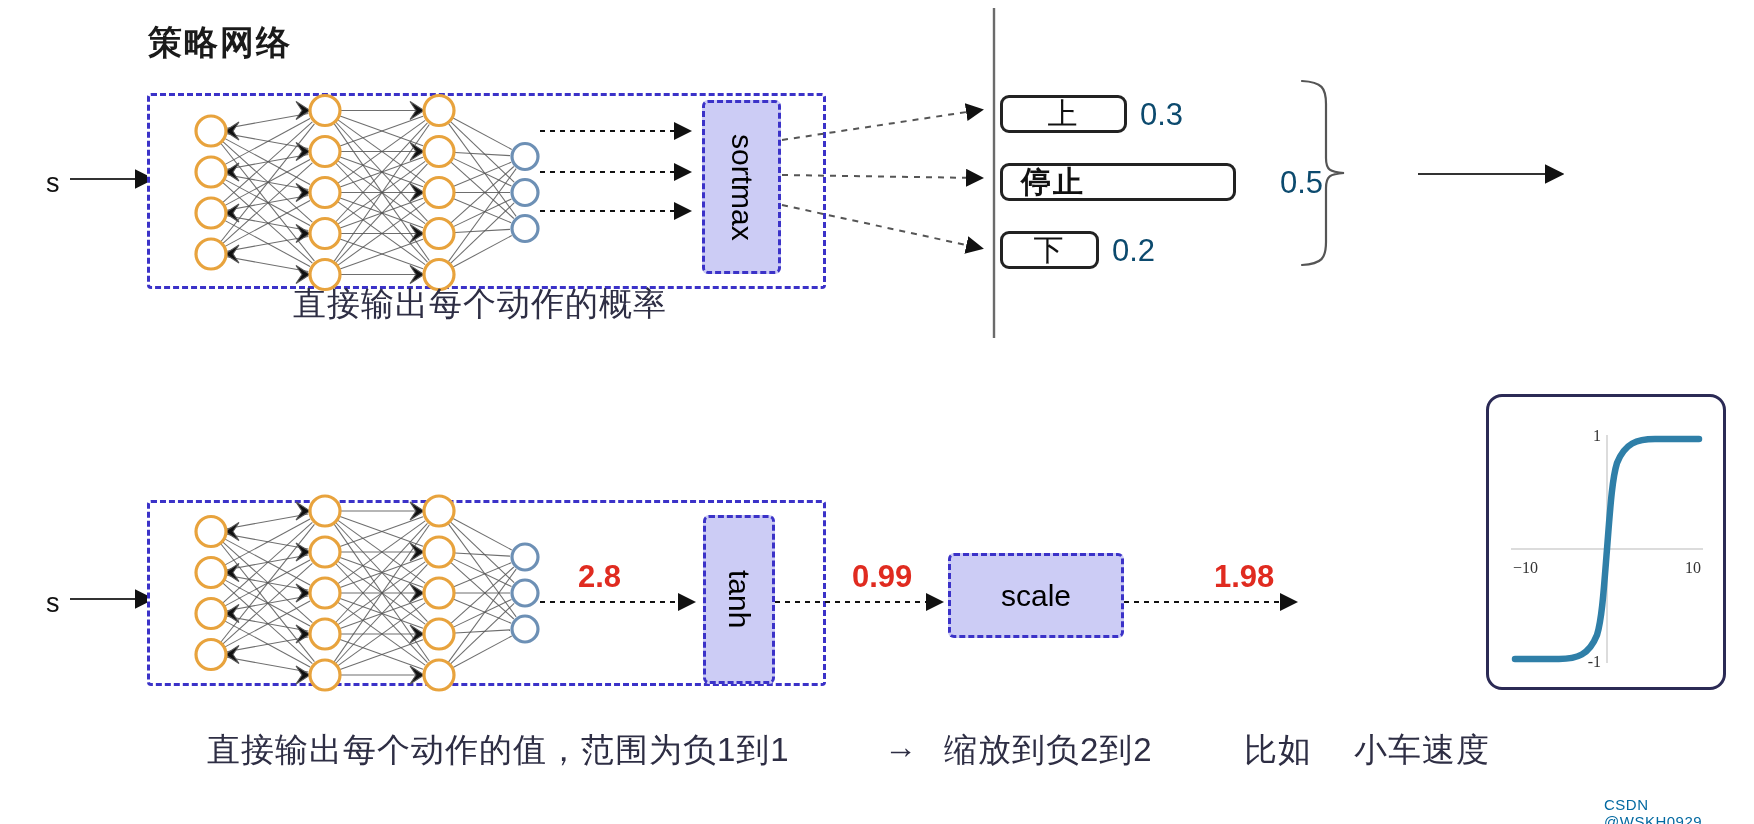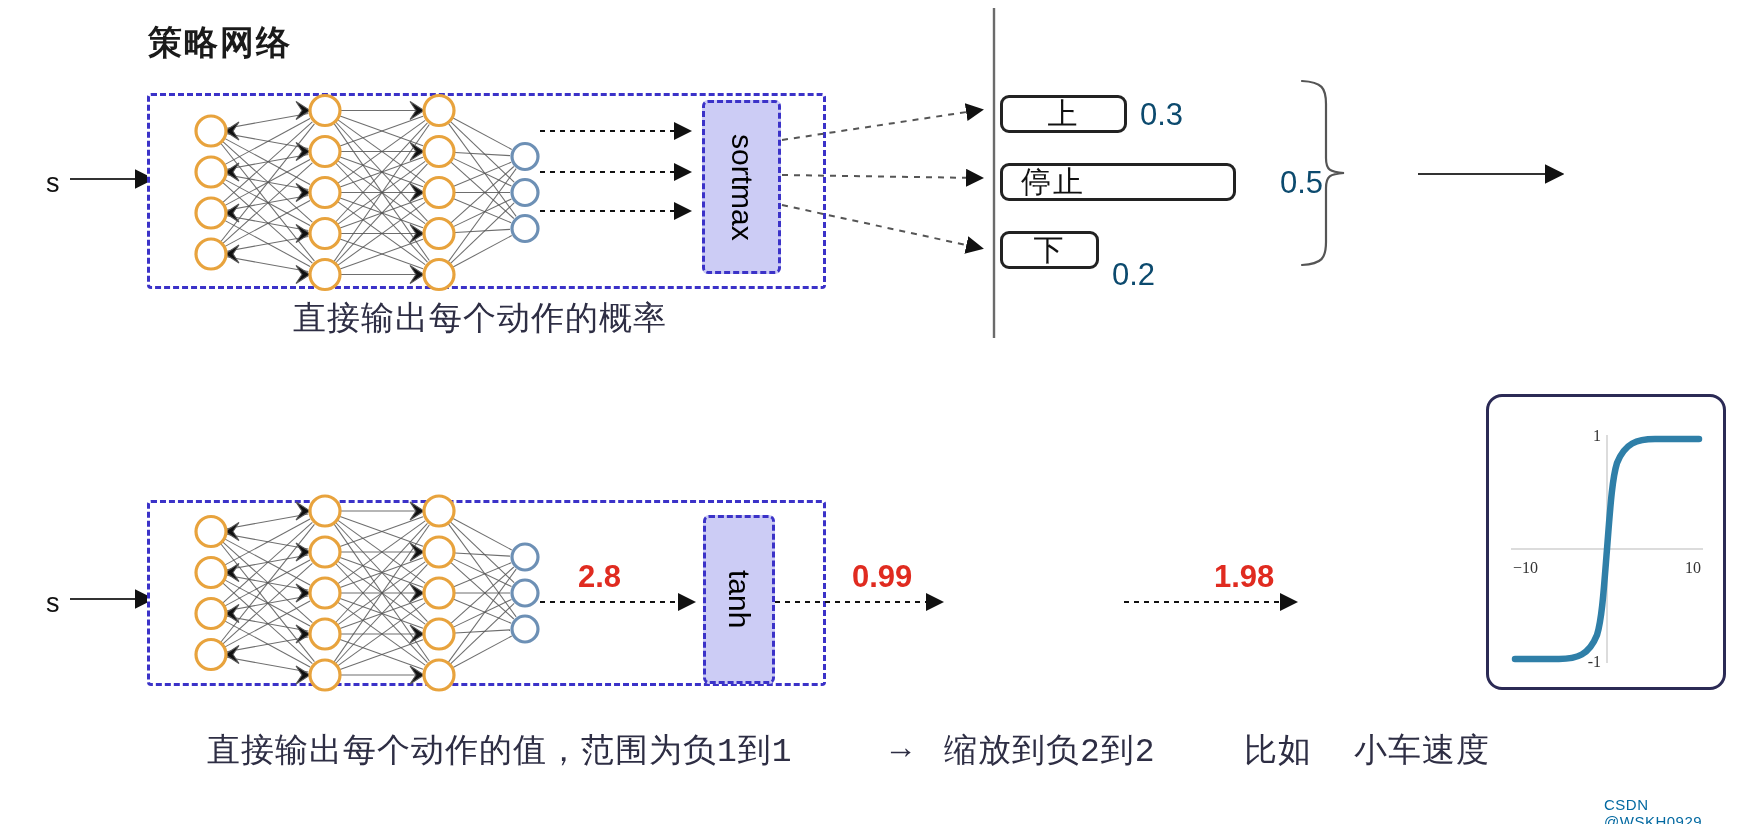--- a/index.html
+++ b/index.html
@@ -23,21 +23,21 @@
     white-space:nowrap;
   }
   .caption{
     font-family:"Liberation Serif",serif;
     font-size:33px;
     color:#2e2e44;
     white-space:nowrap;
     letter-spacing:1px;
   }
   .caption-b{
-    font-family:Liberation Mono, monospace;
+    font-family:Liberation Sans, sans-serif;
     font-size:33px;
     color:#2e2e44;
     white-space:nowrap;
     letter-spacing:1px;
   }
 
   
   .net-box{
     border:3px dashed #3b32c8;
     border-radius:4px;
@@ -273,44 +273,44 @@
 
   <svg class="abs" style="left:992px;top:8px;" width="4" height="330">
     <line x1="2" y1="0" x2="2" y2="330" stroke="#6b6b6b" stroke-width="2.4"></line>
   </svg>
 
   <div class="abs act-label" style="left:1000px;top:95px;width:127px;height:38px;">
     <span>上</span>
   </div>
   <div class="abs prob" style="left:1140px;top:97px;">0.3</div>
 
-  <div class="abs act-label" style="left:1000px;top:163px;width:236px;height:38px;">
+  <div class="abs act-label" style="left:1000px;top:163px;width:236px;height:38px;font-weight:bold;">
     <span style="position:absolute;left:18px;">停止</span>
   </div>
   <div class="abs prob" style="left:1248px;top:165px;margin-left:32px;">0.5</div>
 
   <div class="abs act-label" style="left:1000px;top:231px;width:99px;height:38px;">
     <span>下</span>
   </div>
-  <div class="abs prob" style="left:1112px;top:233px;margin-top:24px;">0.2</div>
+  <div class="abs prob" style="left:1112px;top:233px;">0.2</div>
 
   <svg class="abs" style="left:1300px;top:78px;" width="60" height="190">
     <path d="M2,3 C22,4 26,10 26,26 L26,80 C26,92 30,94 44,95 C30,96 26,98 26,110 L26,164 C26,180 22,186 2,187" fill="none" stroke="#555" stroke-width="2.2" stroke-linecap="round"></path>
   </svg>
 
   <svg class="abs" style="left:1418px;top:165px;" width="155" height="20">
     <defs>
       <marker id="ah3" markerWidth="9" markerHeight="9" refX="7" refY="4.5" orient="auto">
         <path d="M0,0 L9,4.5 L0,9 z" fill="#111"></path>
       </marker>
     </defs>
     <line x1="0" y1="9" x2="142" y2="9" stroke="#333" stroke-width="2.2" marker-end="url(#ah3)"></line>
   </svg>
 
-  <div class="abs caption" style="left:293px;top:296px;">直接输出每个动作的概率</div>
+  <div class="abs caption" style="left:293px;top:282px;">直接输出每个动作的概率</div>
 
   <div class="abs s-label" style="left:46px;top:588px;">s</div>
   <svg class="abs" style="left:70px;top:590px;" width="90" height="20">
     <defs>
       <marker id="ah4" markerWidth="9" markerHeight="9" refX="7" refY="4.5" orient="auto">
         <path d="M0,0 L9,4.5 L0,9 z" fill="#111"></path>
       </marker>
     </defs>
     <line x1="0" y1="9" x2="80" y2="9" stroke="#333" stroke-width="2.2" marker-end="url(#ah4)"></line>
   </svg>
@@ -434,20 +434,23 @@
 
   <svg class="abs" style="left:775px;top:593px;" width="175" height="20">
     <defs>
       <marker id="dah6" markerWidth="9" markerHeight="9" refX="7" refY="4.5" orient="auto">
         <path d="M0,0 L9,4.5 L0,9 z" fill="#111"></path>
       </marker>
     </defs>
     <line x1="0" y1="9" x2="165" y2="9" stroke="#111" stroke-width="2" stroke-dasharray="5,5" marker-end="url(#dah6)"></line>
   </svg>
 
+  <div class="abs act-box" style="left:948px;top:553px;width:176px;height:85px;">
+    <span class="act-horiz">scale</span>
+  </div>
 
   <div class="abs redval" style="left:1214px;top:559px;">1.98</div>
 
   <svg class="abs" style="left:1124px;top:593px;" width="180" height="20">
     <defs>
       <marker id="dah7" markerWidth="9" markerHeight="9" refX="7" refY="4.5" orient="auto">
         <path d="M0,0 L9,4.5 L0,9 z" fill="#111"></path>
       </marker>
     </defs>
     <line x1="0" y1="9" x2="170" y2="9" stroke="#111" stroke-width="2" stroke-dasharray="5,5" marker-end="url(#dah7)"></line>

